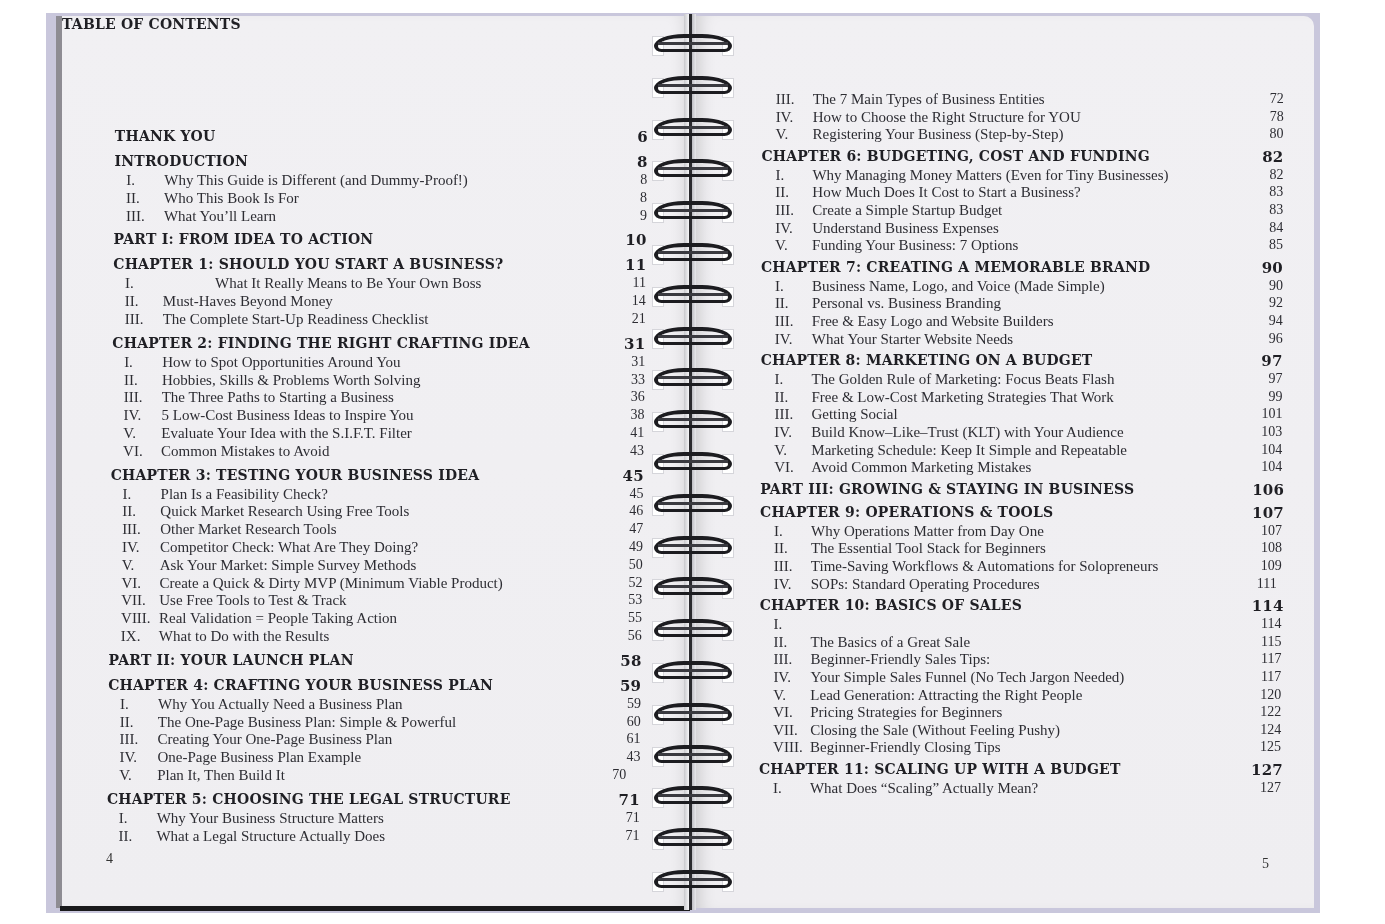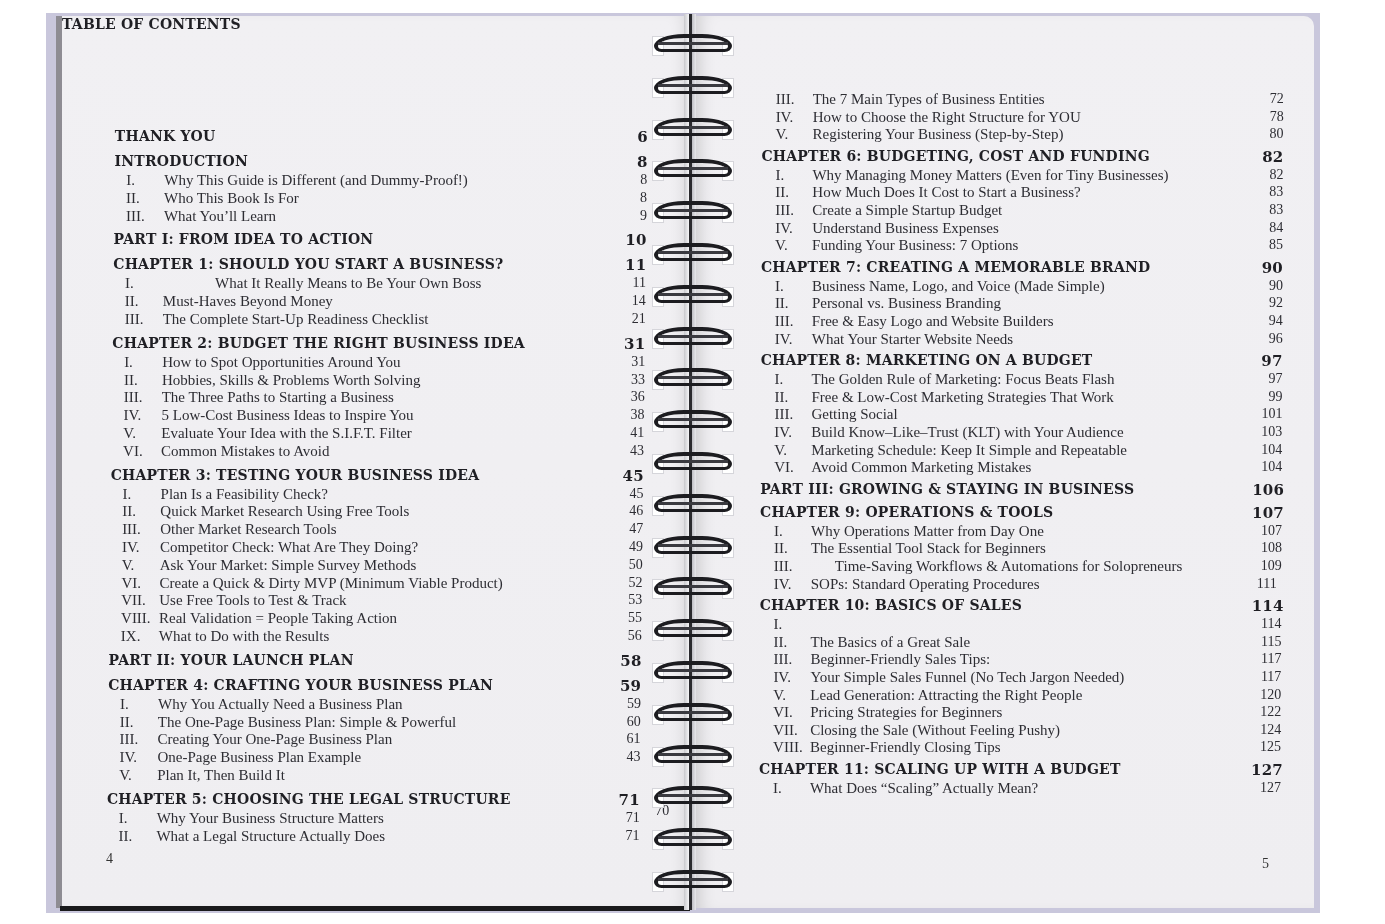--- a/index.html
+++ b/index.html
@@ -107,21 +107,21 @@
       <div class="row item" style="left: 62.8656px; top: 261.2px; width: 527px; height: 18px;">
         <span class="num">II.</span>
         <span class="txt" style="left: 38px;">Must-Haves Beyond Money</span>
         <span class="pg" style="left: 491px; width: 30px; text-align: right;">14</span>
       </div>
       <div class="row item" style="left: 62.652px; top: 279px; width: 527px; height: 18px;">
         <span class="num">III.</span>
         <span class="txt" style="left: 38px;">The Complete Start-Up Readiness Checklist</span>
         <span class="pg" style="left: 491px; width: 30px; text-align: right;">21</span>
       </div>
-      <div class="row heading" style="left: 50.3664px; top: 302.8px;"><span>CHAPTER 2: BUDGET THE RIGHT BUSINESS IDEA</span><span class="pg" style="left: 503px; top: 0px; text-align: right; width: 30px;">31</span></div>
+      <div class="row heading" style="left: 50.3664px; top: 302.8px;"><span>CHAPTER 2: FINDING THE RIGHT CRAFTING IDEA</span><span class="pg" style="left: 503px; top: 0px; text-align: right; width: 30px;">31</span></div>
       <div class="row item" style="left: 62.1384px; top: 321.8px; width: 527px; height: 18px;">
         <span class="num">I.</span>
         <span class="txt" style="left: 38px;">How to Spot Opportunities Around You</span>
         <span class="pg" style="left: 491px; width: 30px; text-align: right;">31</span>
       </div>
       <div class="row item" style="left: 61.9248px; top: 339.6px; width: 527px; height: 18px;">
         <span class="num">II.</span>
         <span class="txt" style="left: 38px;">Hobbies, Skills &amp; Problems Worth Solving</span>
         <span class="pg" style="left: 491px; width: 30px; text-align: right;">33</span>
       </div>
@@ -209,21 +209,21 @@
         <span class="pg" style="left: 491px; width: 30px; text-align: right;">61</span>
       </div>
       <div class="row item" style="left: 57.3936px; top: 717.2px; width: 527px; height: 18px;">
         <span class="num">IV.</span>
         <span class="txt" style="left: 38px;">One-Page Business Plan Example</span>
         <span class="pg" style="left: 491px; width: 30px; text-align: right;">43</span>
       </div>
       <div class="row item" style="left: 57.18px; top: 735px; width: 527px; height: 18px;">
         <span class="num">V.</span>
         <span class="txt" style="left: 38px;">Plan It, Then Build It</span>
-        <span class="pg" style="left: 520px; width: 30px; text-align: right; margin-top: 36px;">70</span>
+        <span class="pg" style="left: 477px; width: 30px; text-align: right;">70</span>
       </div>
       <div class="row heading" style="left: 44.8944px; top: 758.8px;"><span>CHAPTER 5: CHOOSING THE LEGAL STRUCTURE</span><span class="pg" style="left: 503px; top: 0px; text-align: right; width: 30px;">71</span></div>
       <div class="row item" style="left: 56.6664px; top: 777.8px; width: 527px; height: 18px;">
         <span class="num">I.</span>
         <span class="txt" style="left: 38px;">Why Your Business Structure Matters</span>
         <span class="pg" style="left: 491px; width: 30px; text-align: right;">71</span>
       </div>
       <div class="row item" style="left: 56.4528px; top: 795.6px; width: 527px; height: 18px;">
         <span class="num">II.</span>
         <span class="txt" style="left: 38px;">What a Legal Structure Actually Does</span>
@@ -336,21 +336,21 @@
         <span class="txt" style="left: 37px;">Why Operations Matter from Day One</span>
         <span class="pg" style="left: 478px; width: 30px; text-align: right;">107</span>
       </div>
       <div class="row item" style="left: 77.9024px; top: 524.4px; width: 514px; height: 18px;">
         <span class="num">II.</span>
         <span class="txt" style="left: 37px;">The Essential Tool Stack for Beginners</span>
         <span class="pg" style="left: 478px; width: 30px; text-align: right;">108</span>
       </div>
       <div class="row item" style="left: 77.832px; top: 542px; width: 514px; height: 18px;">
         <span class="num">III.</span>
-        <span class="txt" style="left: 37px; margin-left: 24px;">Time-Saving Workflows &amp; Automations for Solopreneurs</span>
+        <span class="txt" style="left: 37px;">Time-Saving Workflows &amp; Automations for Solopreneurs</span>
         <span class="pg" style="left: 478px; width: 30px; text-align: right;">109</span>
       </div>
       <div class="row item" style="left: 77.7616px; top: 559.6px; width: 514px; height: 18px;">
         <span class="num">IV.</span>
         <span class="txt" style="left: 37px;">SOPs: Standard Operating Procedures</span>
         <span class="pg" style="left: 478px; width: 30px; text-align: center;">111</span>
       </div>
       <div class="row heading" style="left: 63.6752px; top: 581.2px;"><span>CHAPTER 10: BASICS OF SALES</span><span class="pg" style="left: 492px; top: 0px; text-align: right; width: 30px;">114</span></div>
       <div class="row item" style="left: 77.5992px; top: 600.2px; width: 514px; height: 18px;">
         <span class="num">I.</span>

